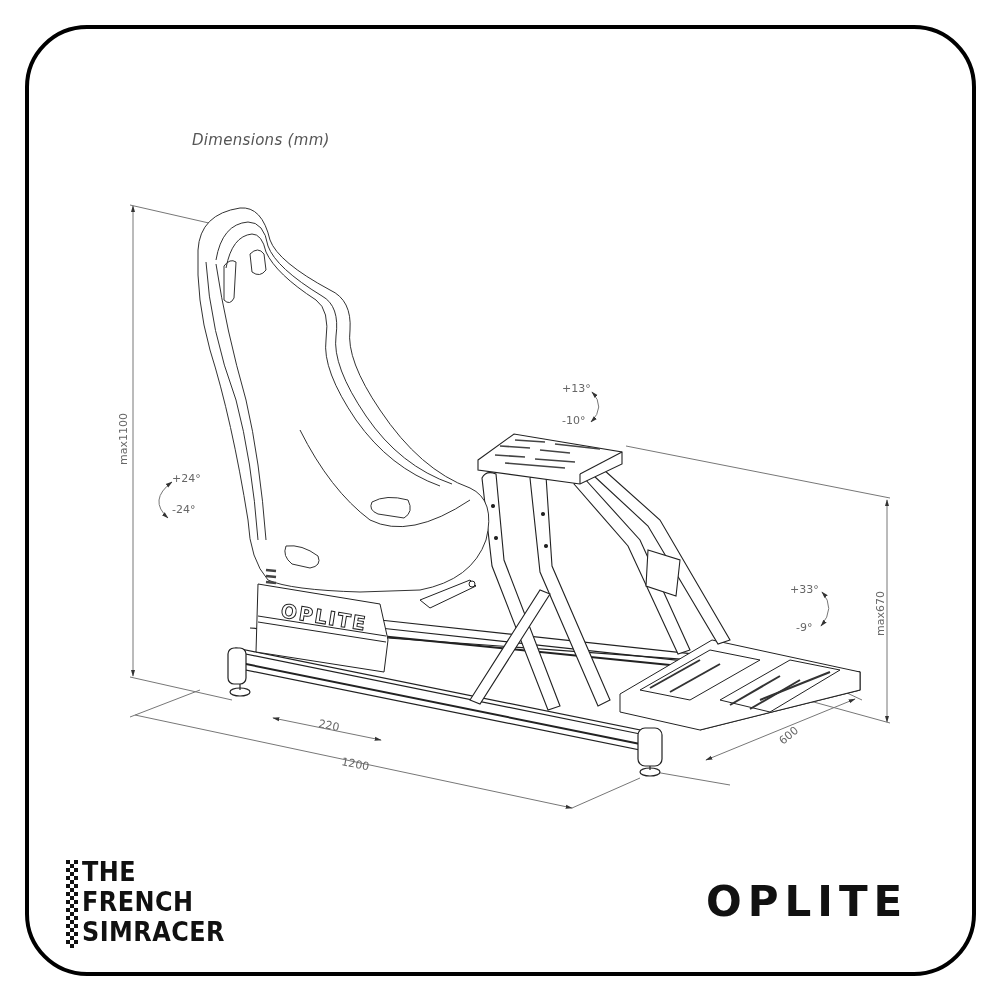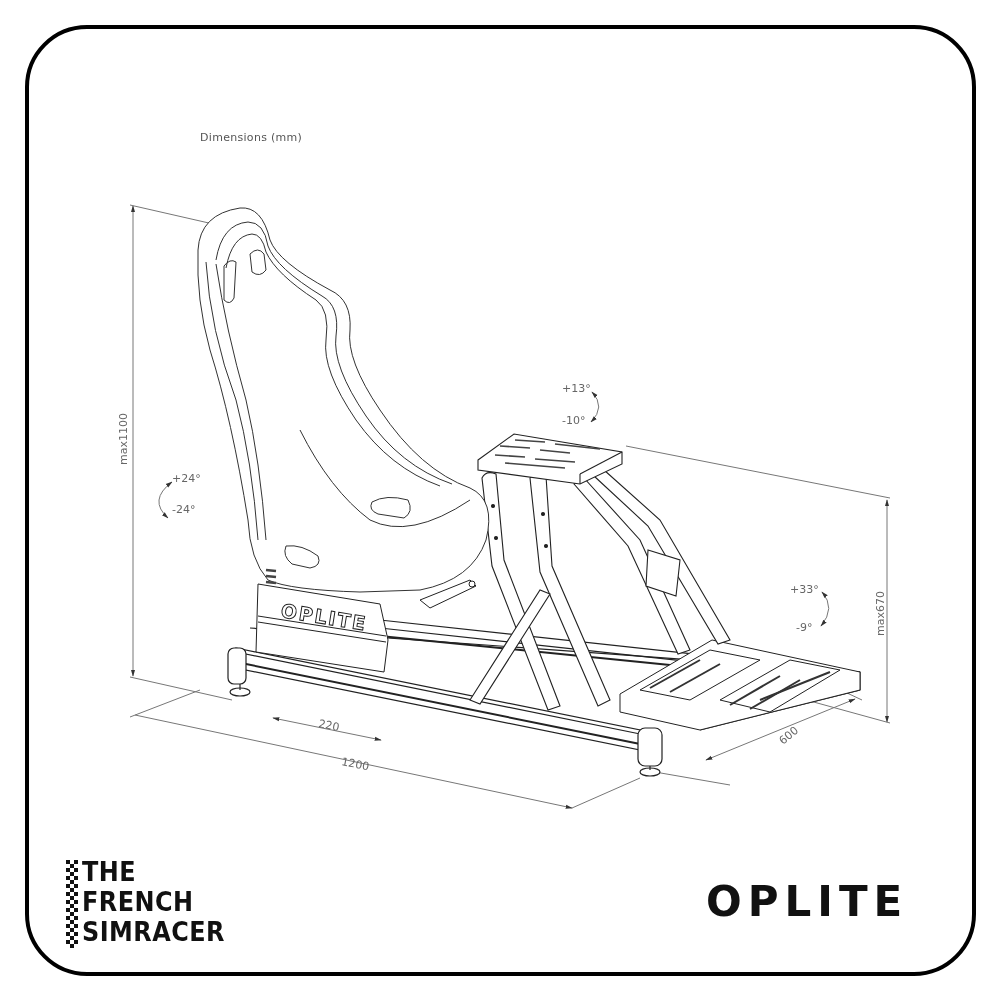--- a/index.html
+++ b/index.html
@@ -1,19 +1,19 @@
 <!DOCTYPE html>
 <html><head>
 <meta charset="utf-8">
 <style>
   html, body { margin: 0; padding: 0; background: #ffffff; }
   body { width: 1000px; height: 1000px; position: relative; overflow: hidden; font-family: "DejaVu Sans", sans-serif; }
   .frame { position: absolute; left: 25px; top: 25px; width: 943px; height: 943px; border: 4px solid #000; border-radius: 62px; box-sizing: content-box; }
   svg.drawing { position: absolute; left: 0; top: 0; width: 1000px; height: 1000px; }
-  .title { position: absolute; left: 200px; top: 131px; font-size: 11px; color: #555; letter-spacing: 0.3px; }
+  .title { position: absolute; left: 192px; top: 131px; font-size: 15px; color: #555; letter-spacing: 0.3px; font-style: italic; }
   .dim { font-family: "DejaVu Sans", sans-serif; font-size: 11px; fill: #666; }
   .brand-left { position: absolute; left: 66px; top: 858px; }
   .checker { position: absolute; left: 0; top: 2px; width: 12px; height: 88px; }
   .brand-left .line { position: absolute; left: 16px; font-family: "DejaVu Sans", sans-serif; font-weight: bold; font-size: 26px; line-height: 28px; color: #111; letter-spacing: 0.5px; transform: scaleX(0.92); transform-origin: left; white-space: nowrap; }
   .brand-right { position: absolute; left: 706px; top: 880px; font-family: "DejaVu Sans", sans-serif; font-weight: bold; font-size: 42px; line-height: 44px; letter-spacing: 6px; color: #111; }
 </style>
 </head>
 <body>
 
 <div class="frame"></div>

